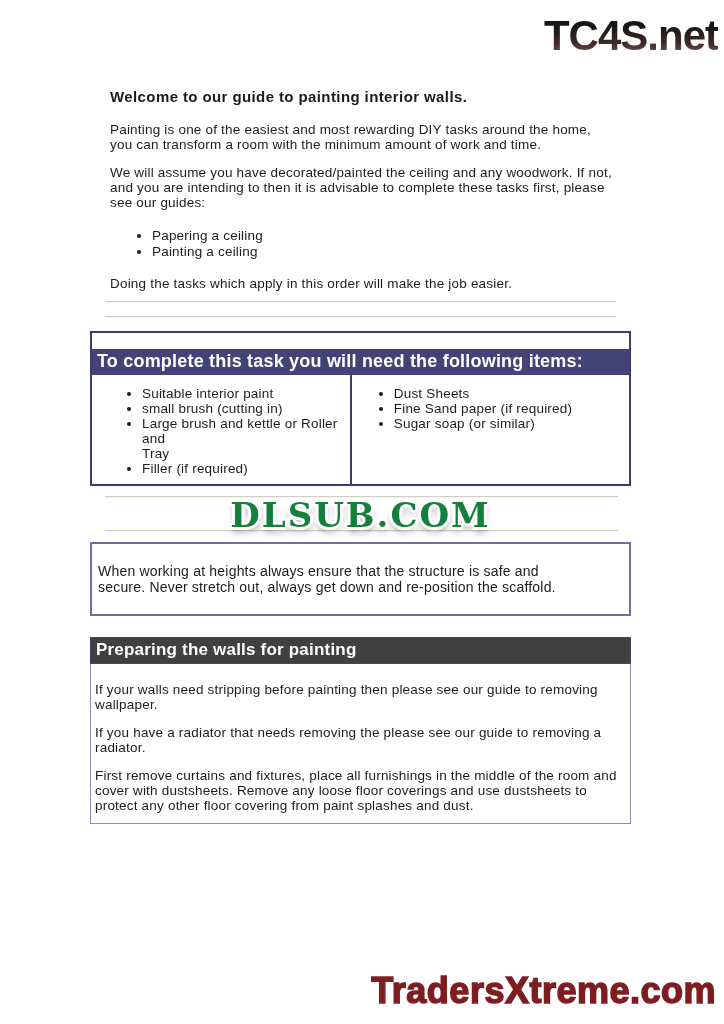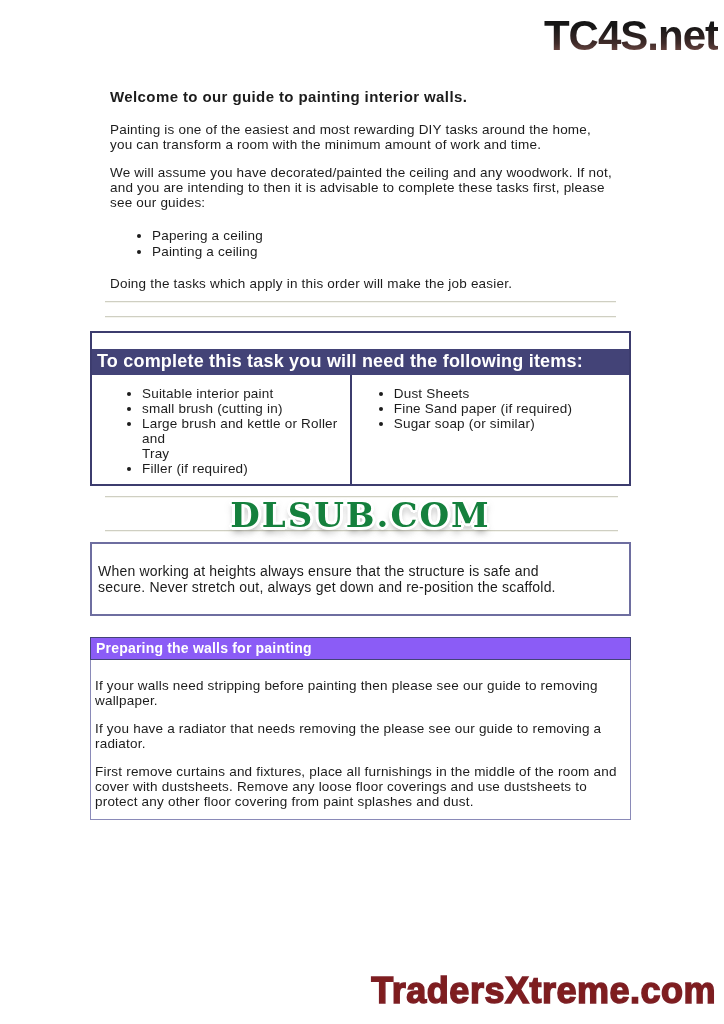--- a/index.html
+++ b/index.html
@@ -92,22 +92,22 @@
     font-size:14px; letter-spacing:0.2px; line-height:16px;
   }
   .safety-icon-wrap {
     flex:0 0 74px; background:#c9c9c9;
     display:flex; align-items:center; justify-content:center;
   }
 
   
   .prep-section { margin-top:21px; }
   .prep-header {
-    background:#8b5cf6; color:#ffffff;
-    font-size:14px; font-weight:bold; letter-spacing:0.2px;
+    background:#404040; color:#ffffff;
+    font-size:17px; font-weight:bold; letter-spacing:0.2px;
     padding:2px 5px 3px 5px;
     border:1px solid #434377;
   }
   .prep-body {
     border:1px solid #8a8ab8; border-top:none;
     padding:2px 4px 10px 4px; background:#fff;
   }
   .prep-body p {
     margin:13px 0 0 0;
     font-size:13.5px; letter-spacing:0.2px; line-height:15px;

